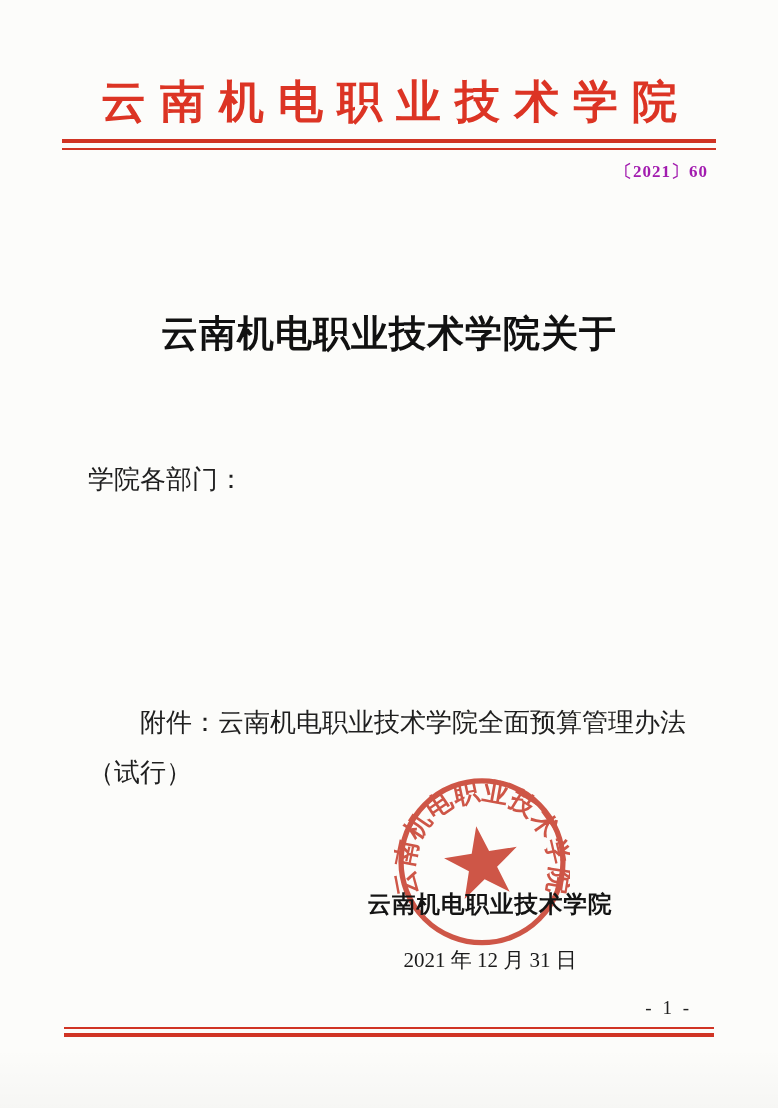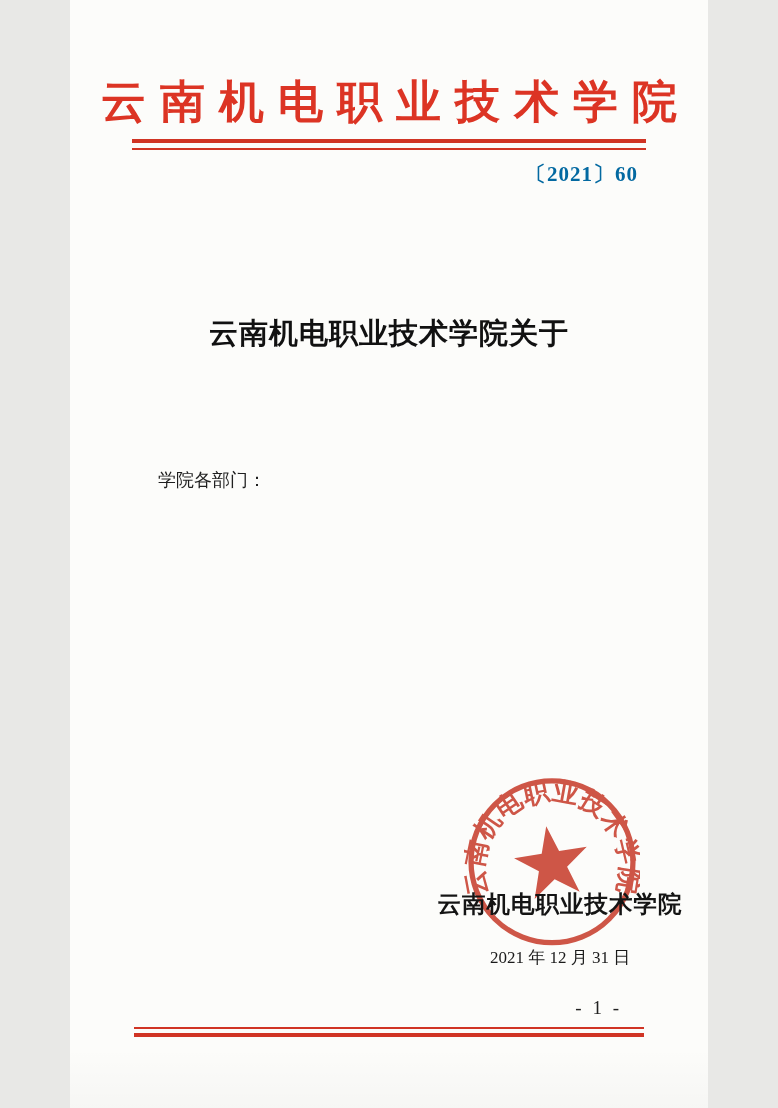--- a/index.html
+++ b/index.html
@@ -1,18 +1,18 @@
 <!DOCTYPE html>
 <html><head>
 <meta charset="utf-8">
 <style>
   html,body{margin:0;padding:0;background:#e8e8e6;}
   .page{
     position:relative;
-    width:638px;height:1108px;
+    width:778px;height:1108px;
     margin:0 auto;
     background:#fcfcfa;
     overflow:hidden;
     font-family:"Liberation Serif","DejaVu Serif",serif;
     color:#1c1c1c;
   }
   
   .page::after{
     content:"";position:absolute;left:0;right:0;bottom:0;height:60px;
     background:linear-gradient(to bottom,rgba(0,0,0,0),rgba(0,0,0,0.025));
@@ -24,32 +24,32 @@
     font-size:45px;font-weight:bold;
     letter-spacing:14px;text-indent:14px;
     color:#dc3424;
     white-space:nowrap;
   }
   .rule{position:absolute;left:62px;right:62px;background:#d03424;}
   .rule-top-thick{top:139px;height:4px;}
   .rule-top-thin{top:148px;height:2px;}
   .doc-number{
     position:absolute;top:160px;right:70px;
-    font-size:21px;font-weight:bold;color:#0369a1;
+    font-size:17px;font-weight:bold;color:#a21caf;
     letter-spacing:1px;
   }
   .title{
     position:absolute;top:302px;left:40px;right:40px;
     text-align:center;
-    font-size:29px;font-weight:bold;color:#111;
+    font-size:37px;font-weight:bold;color:#111;
     line-height:63px;letter-spacing:1px;
   }
   .body-text{
     position:absolute;left:88px;right:84px;
-    font-size:18px;line-height:50px;color:#1f1f1f;
+    font-size:26px;line-height:50px;color:#1f1f1f;
   }
   .salutation{top:455px;}
   .paragraph{
     top:505px;
     text-align:justify;
     text-indent:2em;
   }
   .book-title{font-weight:bold;}
   .attachment{top:698px;text-indent:2em;}
   .seal{
@@ -62,21 +62,21 @@
   .sign-block{
     position:absolute;left:330px;top:888px;width:320px;
     text-align:center;z-index:2;
   }
   .sign-org{
     font-size:23.5px;font-weight:bold;color:#141414;
     letter-spacing:1px;white-space:nowrap;
   }
   .sign-date{
     margin-top:26px;
-    font-size:17px;color:#1a1a1a;white-space:nowrap;
+    font-size:21px;color:#1a1a1a;white-space:nowrap;
   }
   .page-number{
     position:absolute;top:997px;right:86px;
     font-size:19px;color:#222;letter-spacing:3px;white-space:nowrap;
   }
   .rule-bottom-thin{top:1027px;height:2px;left:64px;right:64px;}
   .rule-bottom-thick{top:1033px;height:4px;left:64px;right:64px;}
 </style>
 </head>
 <body>
@@ -90,20 +90,21 @@
 
   <div class="doc-number">〔2021〕60</div>
 
   <div class="title">
     <div>云南机电职业技术学院关于</div>
   </div>
 
   <div class="body-text salutation">学院各部门：</div>
 
 
+  <div class="body-text attachment">附件：云南机电职业技术学院全面预算管理办法（试行）</div>
 
   <svg class="seal" viewBox="0 0 200 200">
     <circle cx="100" cy="102" r="92" fill="none" stroke="#cc4434" stroke-width="6"></circle>
     <polygon points="100,59 110,89.3 141.8,89.4 116.2,108.3 125.9,138.6 100,120 74.1,138.6 83.8,108.3 58.2,89.4 90,89.3" fill="#cc4434" transform="rotate(-9 100 103) translate(0 2)"></polygon>
     <path id="sealArc" d="M 28,140 A 78,78 0 1 1 172,140" fill="none"></path>
     <text font-size="29" font-weight="bold" fill="#cc4434" font-family="Liberation Serif, DejaVu Serif, serif">
       <textPath href="#sealArc" startOffset="2" textLength="300" lengthAdjust="spacing">云南机电职业技术学院</textPath>
     </text>
   </svg>
 

